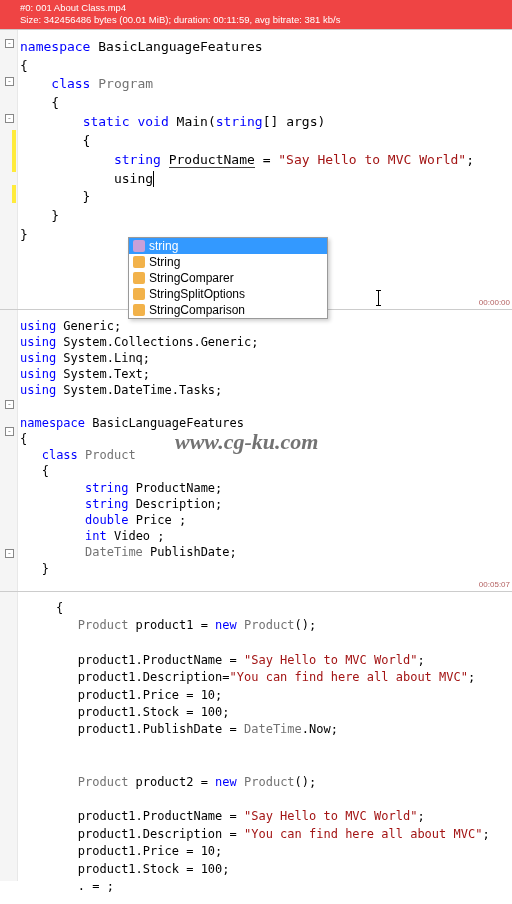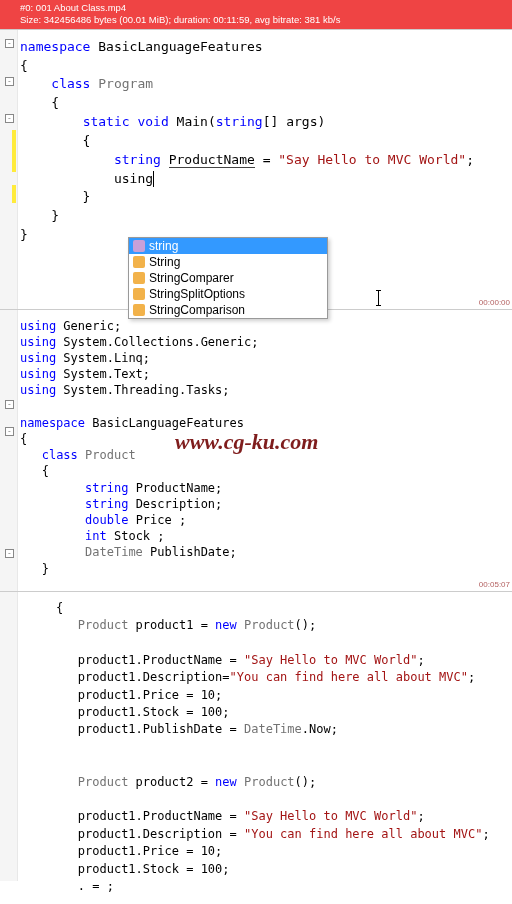--- a/index.html
+++ b/index.html
@@ -88,21 +88,21 @@
   .ac-icon.kw-ic { background: #c8a0d8; border-radius: 2px; }
   .ac-icon.cls-ic { background: #f2b24a; border-radius: 2px; }
   .watermark {
     position: absolute;
     left: 175px;
     top: 119px;
     font-family: Georgia, serif;
     font-size: 22px;
     font-style: italic;
     font-weight: bold;
-    color: #7f1d1d;
+    color: #737373;
     pointer-events: none;
   }
   .timestamp {
     position: absolute;
     right: 2px;
     bottom: 2px;
     font-size: 8px;
     color: #b35f5f;
     font-family: Arial, sans-serif;
   }
@@ -207,30 +207,30 @@
   <div class="fold" style="top:239px">-</div>
   <div class="watermark">www.cg-ku.com</div>
 
   <div class="sel-block" style="left:20px;top:135px;width:25px;height:78px"></div>
   <div class="sel-block" style="left:45px;top:144px;width:162px;height:70px"></div>
 
   <div class="code" style="font-size:12px;line-height:1.35"><span class="kw">using</span> <span>Generic;</span>
 <span class="kw">using</span> <span>System.Collections.Generic;</span>
 <span class="kw">using</span> <span>System.Linq;</span>
 <span class="kw">using</span> <span>System.Text;</span>
-<span class="kw">using</span> <span>System.Threading.Tasks;</span>
+<span class="kw">using</span> <span>System.DateTime.Tasks;</span>
 
 <span class="kw">namespace</span> <span>BasicLanguageFeatures</span>
 {
    <span class="kw">class</span> <span class="type">Product</span>
    {
          <span class="kw">string</span> <span>ProductName;</span>
          <span class="kw">string</span> <span>Description;</span>
          <span class="kw">double</span> <span>Price ;</span>
-         <span class="kw">int</span> <span>Stock ;</span>
+         <span class="kw">int</span> <span>Video ;</span>
          <span class="type">DateTime</span> <span>PublishDate;</span>
    }
 
    <span class="kw">class</span> <span class="type">Program</span>
    {
       <span class="kw">static</span> <span class="kw">void</span> <span>Main</span>(<span class="kw">string</span>[] <span>args</span>)
       {</div>
   <div class="timestamp">00:05:07</div>
 </div>
 

